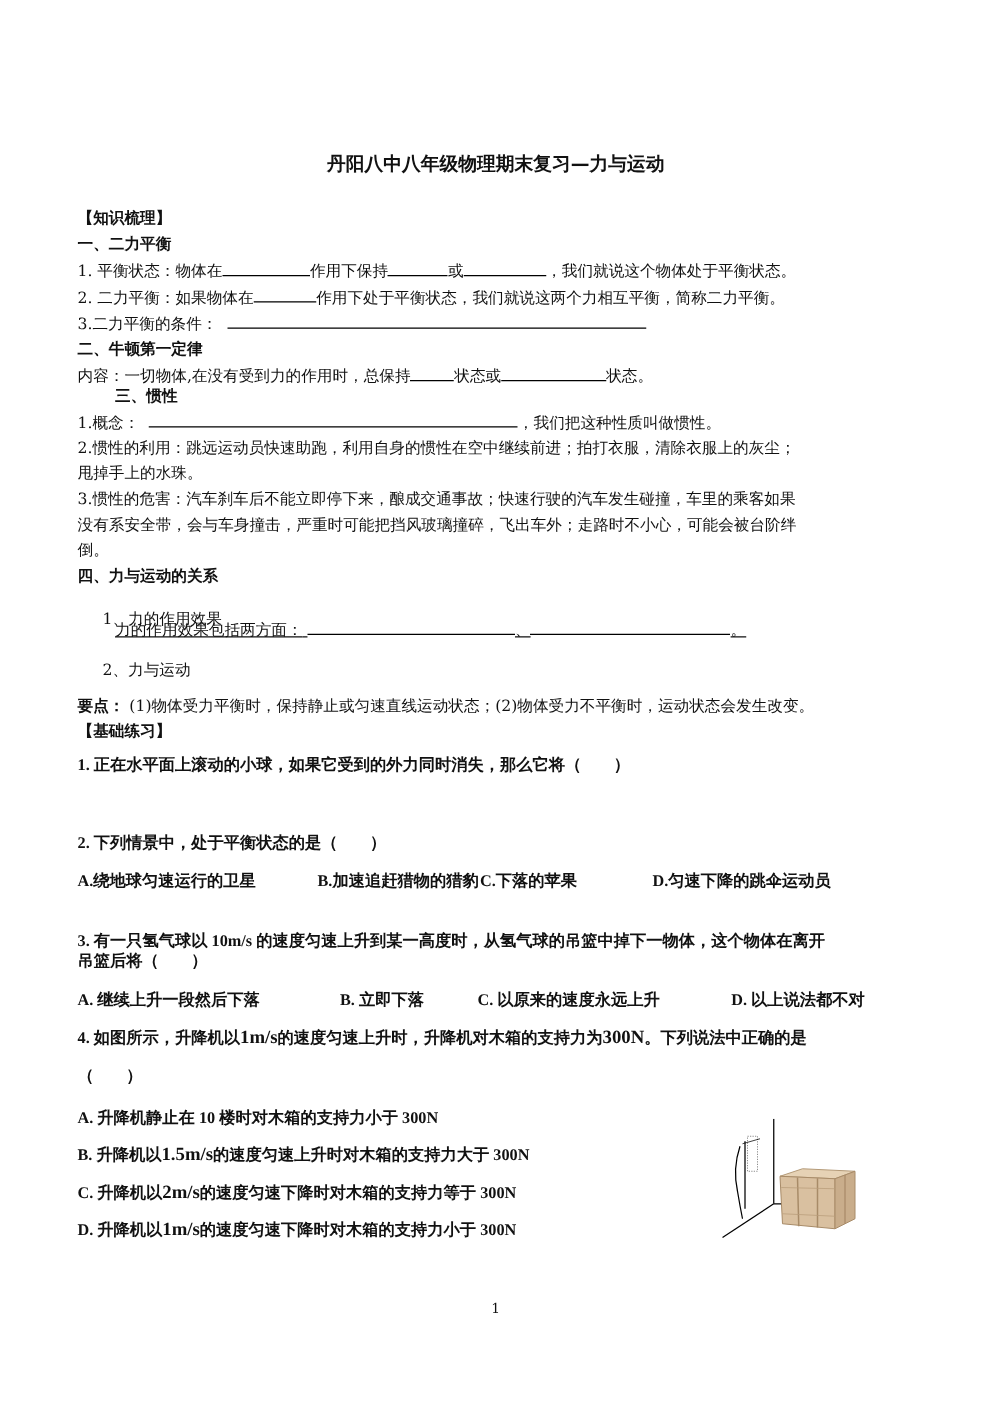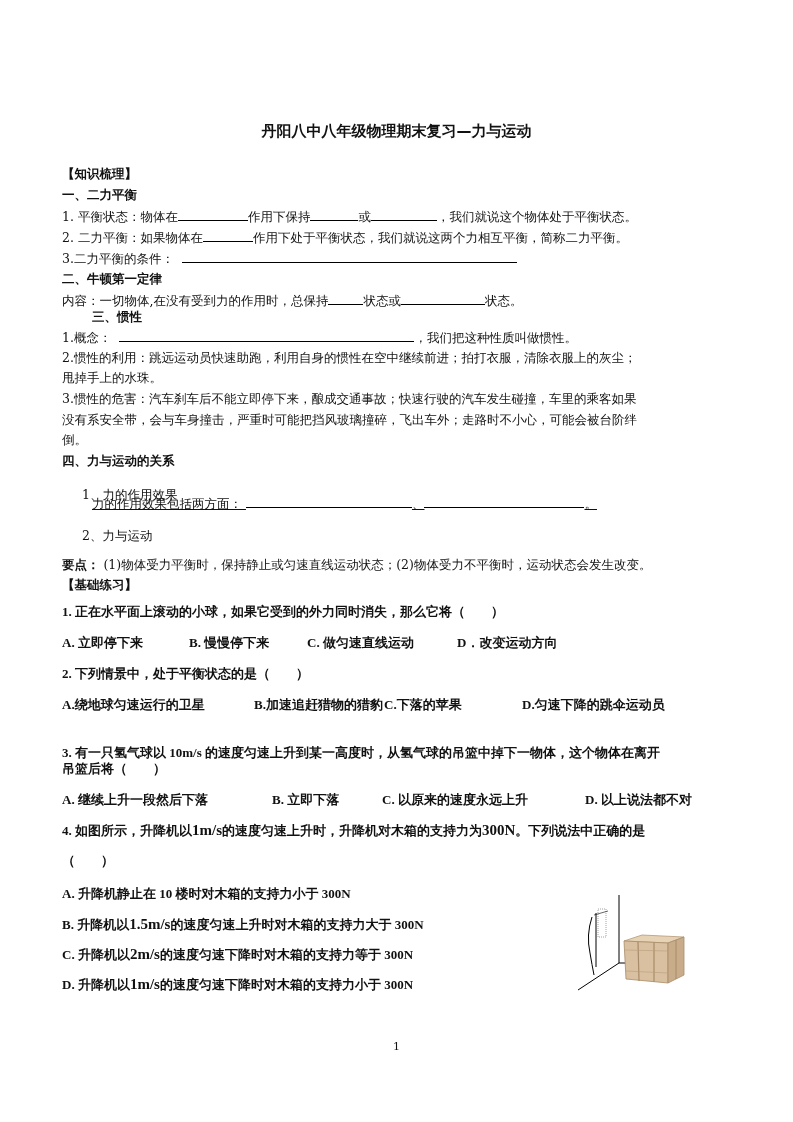--- a/index.html
+++ b/index.html
@@ -71,23 +71,20 @@
   <div class="line ind1" style="top:514px;">2、力与运动</div>
 
 
   <div class="line" style="top:556px;">
     <span class="h">要点：</span><span> (1)物体受力平衡时，保持静止或匀速直线运动状态；(2)物体受力不平衡时，运动状态会发生改变。</span>
   </div>
 
   <div class="line h" style="top:576px;">【基础练习】</div>
 
   <div class="line q-line" style="top:603px;">1. 正在水平面上滚动的小球，如果它受到的外力同时消失，那么它将（　　）</div>
-  <div class="line q-line" style="top:634px;">
-    <span class="opt" style="width:127px">A. 立即停下来</span><span class="opt" style="width:118px">B. 慢慢停下来</span><span class="opt" style="width:150px">C. 做匀速直线运动</span><span class="opt">D．改变运动方向</span>
-  </div>
 
   <div class="line q-line" style="top:665px;">2. 下列情景中，处于平衡状态的是（　　）</div>
   <div class="line q-line" style="top:696px;">
     <span class="opt" style="width:192px">A.绕地球匀速运行的卫星</span><span class="opt" style="width:130px">B.加速追赶猎物的猎豹</span><span class="opt" style="width:138px">C.下落的苹果</span><span class="opt">D.匀速下降的跳伞运动员</span>
   </div>
 
   <div class="line q-line" style="top:744px;">3. 有一只氢气球以 10m/s 的速度匀速上升到某一高度时，从氢气球的吊篮中掉下一物体，这个物体在离开</div>
   <div class="line q-line" style="top:760px;">吊篮后将（　　）</div>
   <div class="line q-line" style="top:791px;">
     <span class="opt" style="width:210px">A. 继续上升一段然后下落</span><span class="opt" style="width:110px">B. 立即下落</span><span class="opt" style="width:203px">C. 以原来的速度永远上升</span><span class="opt">D. 以上说法都不对</span>

